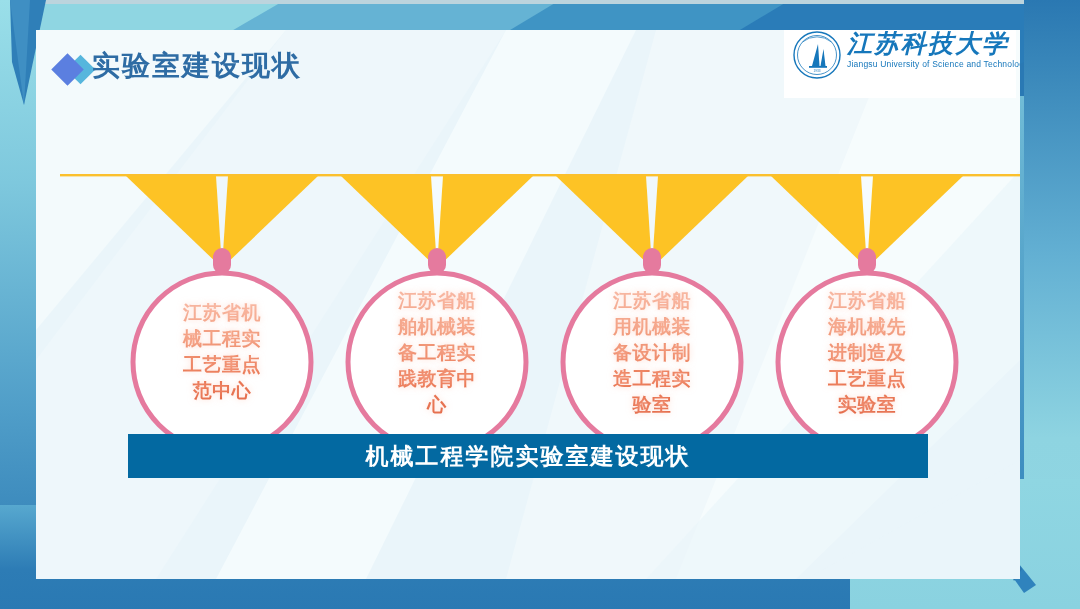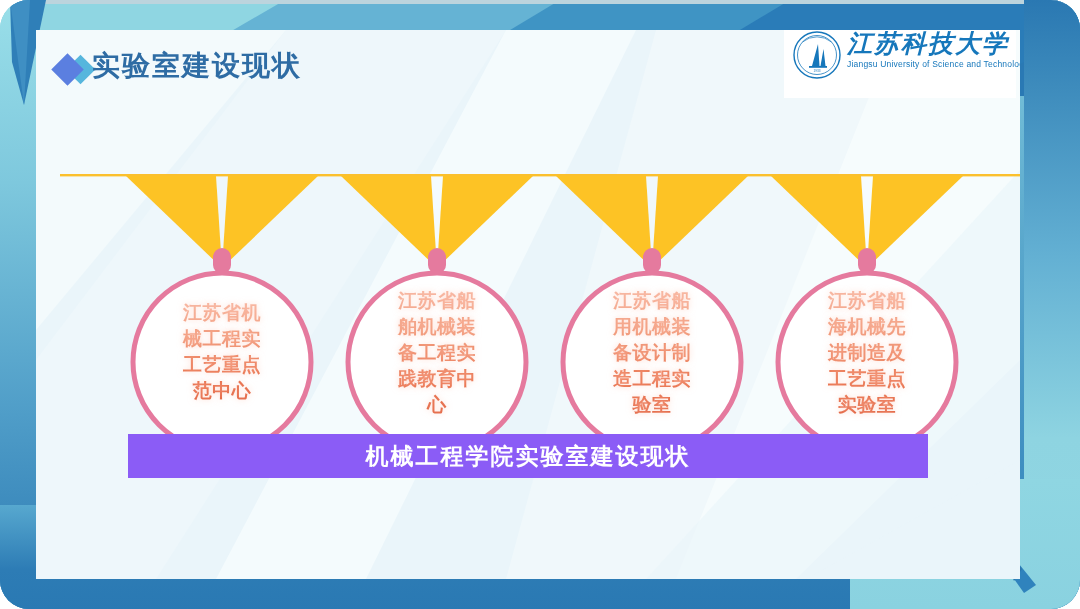--- a/index.html
+++ b/index.html
@@ -11,21 +11,20 @@
     font-family: "Liberation Sans", "DejaVu Sans", sans-serif;
   }
 
   
   #slide {
     position: relative;
     width: 1080px;
     height: 609px;
     overflow: hidden;
     background: #ffffff;
-    border-radius: 29px;
   }
 
   
   .frame-bg {
     position: absolute;
     inset: 0;
     background: linear-gradient(160deg, #9fdfe8 0%, #8ed6e3 28%, #59a7cc 62%, #2a7cb8 100%);
   }
 
   
@@ -167,21 +166,21 @@
     text-shadow: 0 0 6px rgba(255,190,170,0.55);
   }
 
   
   .caption-banner {
     position: absolute;
     left: 92px;
     top: 404px;
     width: 800px;
     height: 44px;
-    background: #8b5cf6;
+    background: #0369a1;
     display: flex;
     align-items: center;
     justify-content: center;
   }
   .caption-text {
     font-size: 23px;
     font-weight: bold;
     color: #ffffff;
     letter-spacing: 2px;
     white-space: nowrap;

